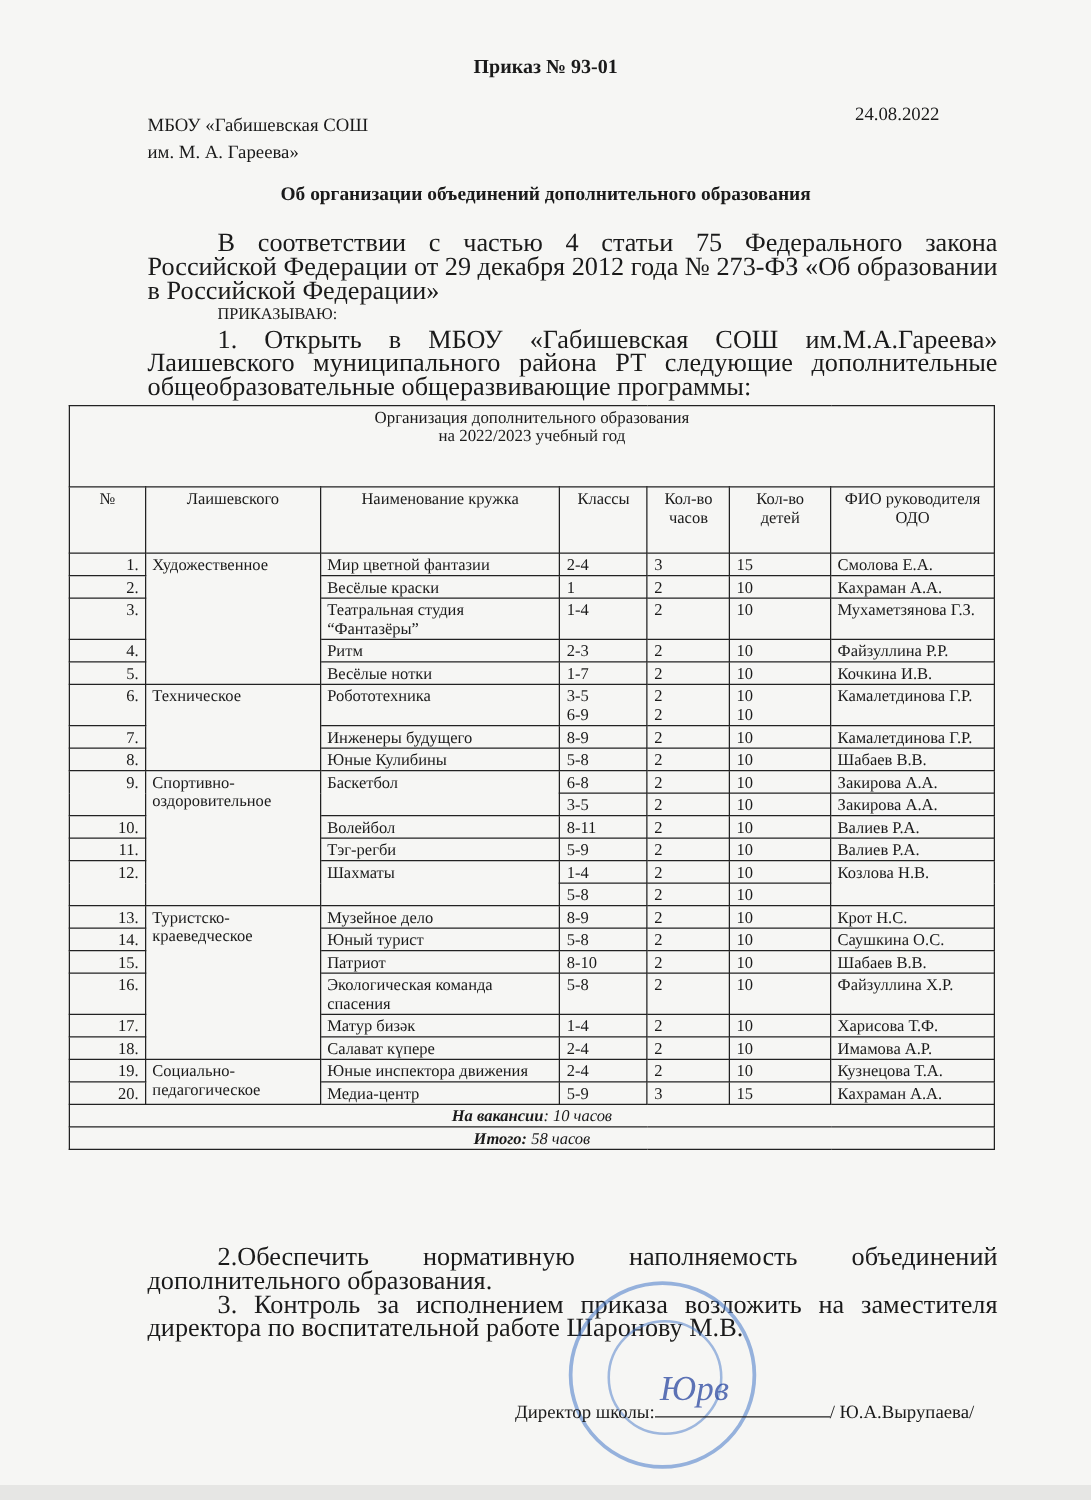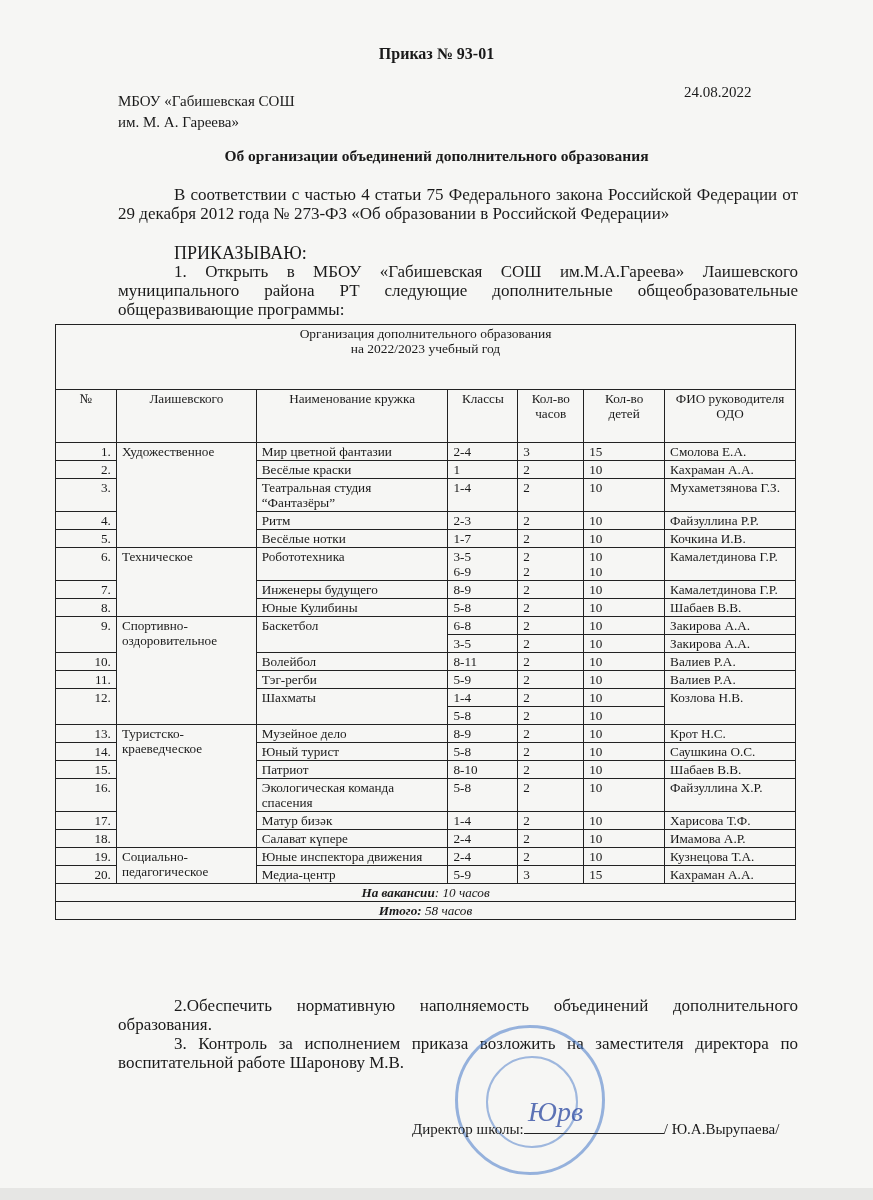--- a/index.html
+++ b/index.html
@@ -7,23 +7,23 @@
     width:873px; height:1200px; position:relative; overflow:hidden;
     background:#f6f6f4;
     font-family:"Liberation Serif", "DejaVu Serif", serif;
     color:#1a1a1a;
   }
   .abs { position:absolute; }
   .title { left:0; width:873px; top:45px; text-align:center; font-weight:bold; font-size:16px; }
   .date { left:684px; top:84px; font-size:15px; }
   .org { left:118px; top:91px; font-size:15px; line-height:21px; }
   .subject { left:0; width:873px; top:147px; text-align:center; font-weight:bold; font-size:15.5px; }
-  .para { left:118px; width:680px; font-size:17px; line-height:19px; text-align:justify; }
+  .para { left:118px; width:680px; font-size:21px; line-height:19px; text-align:justify; }
   .p1 { top:185px; text-indent:56px; }
-  .order { left:174px; top:243px; font-size:18px; }
+  .order { left:174px; top:243px; font-size:13px; }
   .p2 { top:262px; text-indent:56px; }
   table.odo {
     position:absolute; left:55px; top:324px; width:741px;
     border-collapse:collapse; font-size:13.2px; line-height:15px;
   }
   table.odo td {
     border:1px solid #222; padding:1px 5px; vertical-align:top;
   }
   td.cap { text-align:center; height:62px; font-size:13.5px; vertical-align:top; padding-top:4px; }
   td.hdr { text-align:center; height:50px; }

